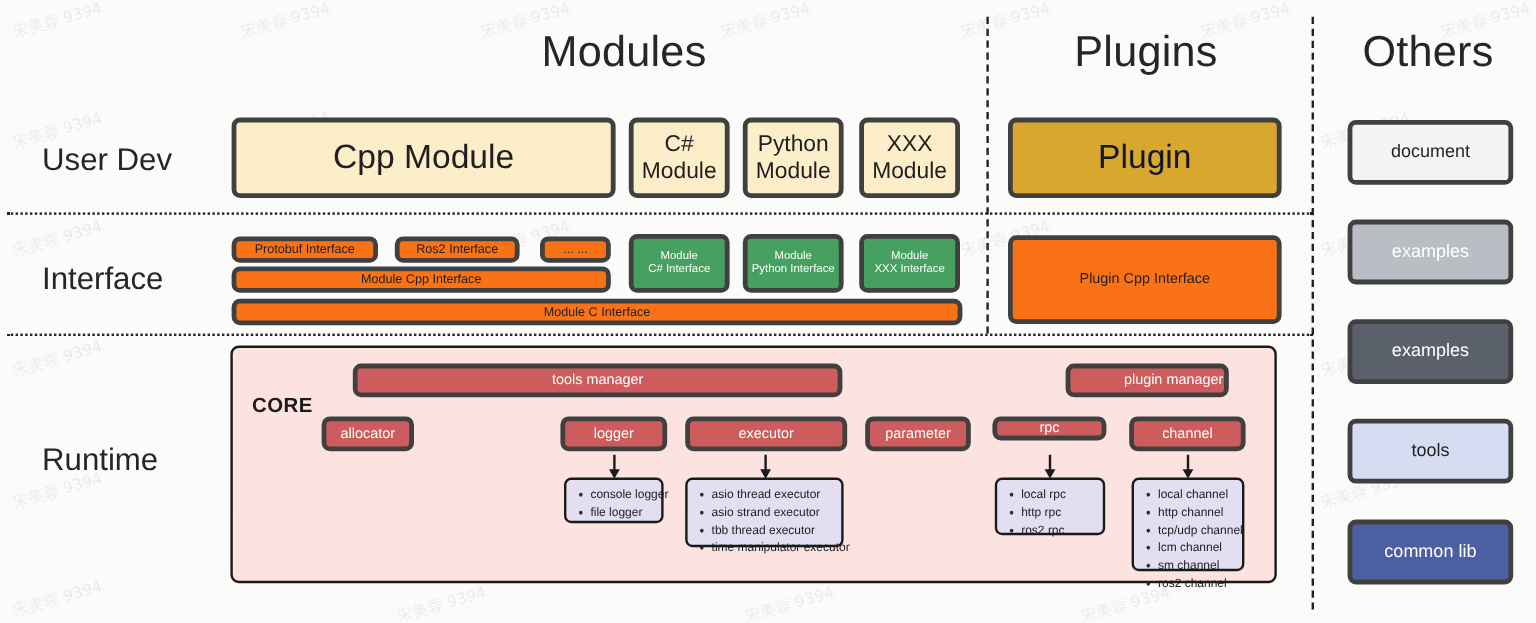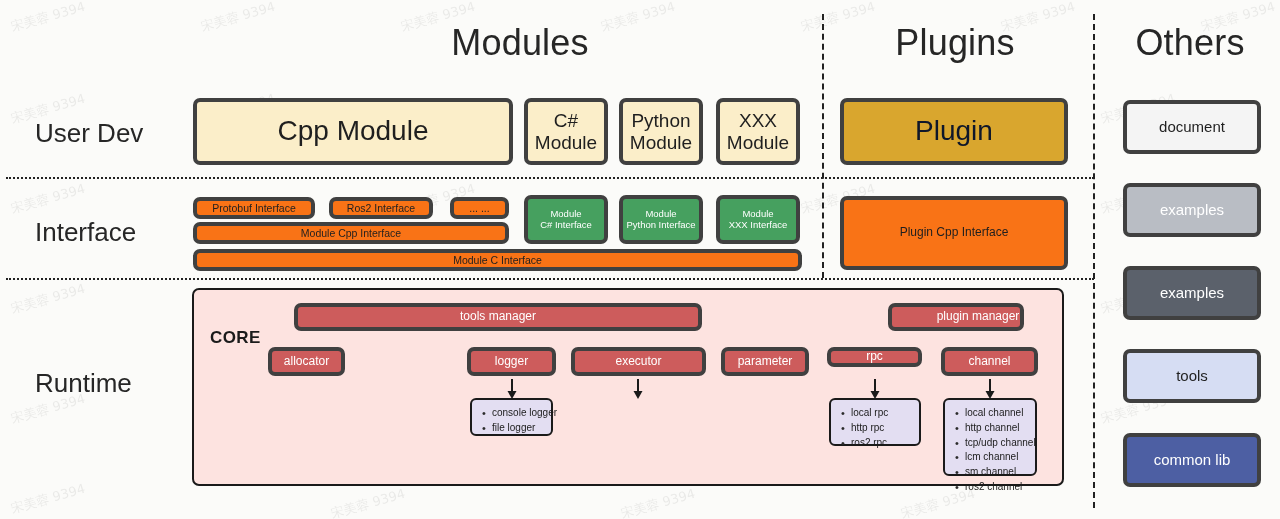--- a/index.html
+++ b/index.html
@@ -231,20 +231,28 @@
     <path d="M7 21 L2.5 13 L11.5 13 Z" fill="#1a1a1a"></path>
   </svg>
 
   <div class="bullets" style="left:470px;top:398px;width:83px;height:38px;">
     <ul>
       <li>console logger</li>
       <li>file logger</li>
     </ul>
   </div>
 
+  <div class="bullets" style="left:571px;top:398px;width:132px;height:58px;">
+    <ul>
+      <li>asio thread executor</li>
+      <li>asio strand executor</li>
+      <li>tbb thread executor</li>
+      <li>time manipulator executor</li>
+    </ul>
+  </div>
 
   <div class="bullets" style="left:829px;top:398px;width:92px;height:48px;">
     <ul>
       <li>local rpc</li>
       <li>http rpc</li>
       <li>ros2 rpc</li>
     </ul>
   </div>
 
   <div class="bullets" style="left:943px;top:398px;width:94px;height:78px;">

